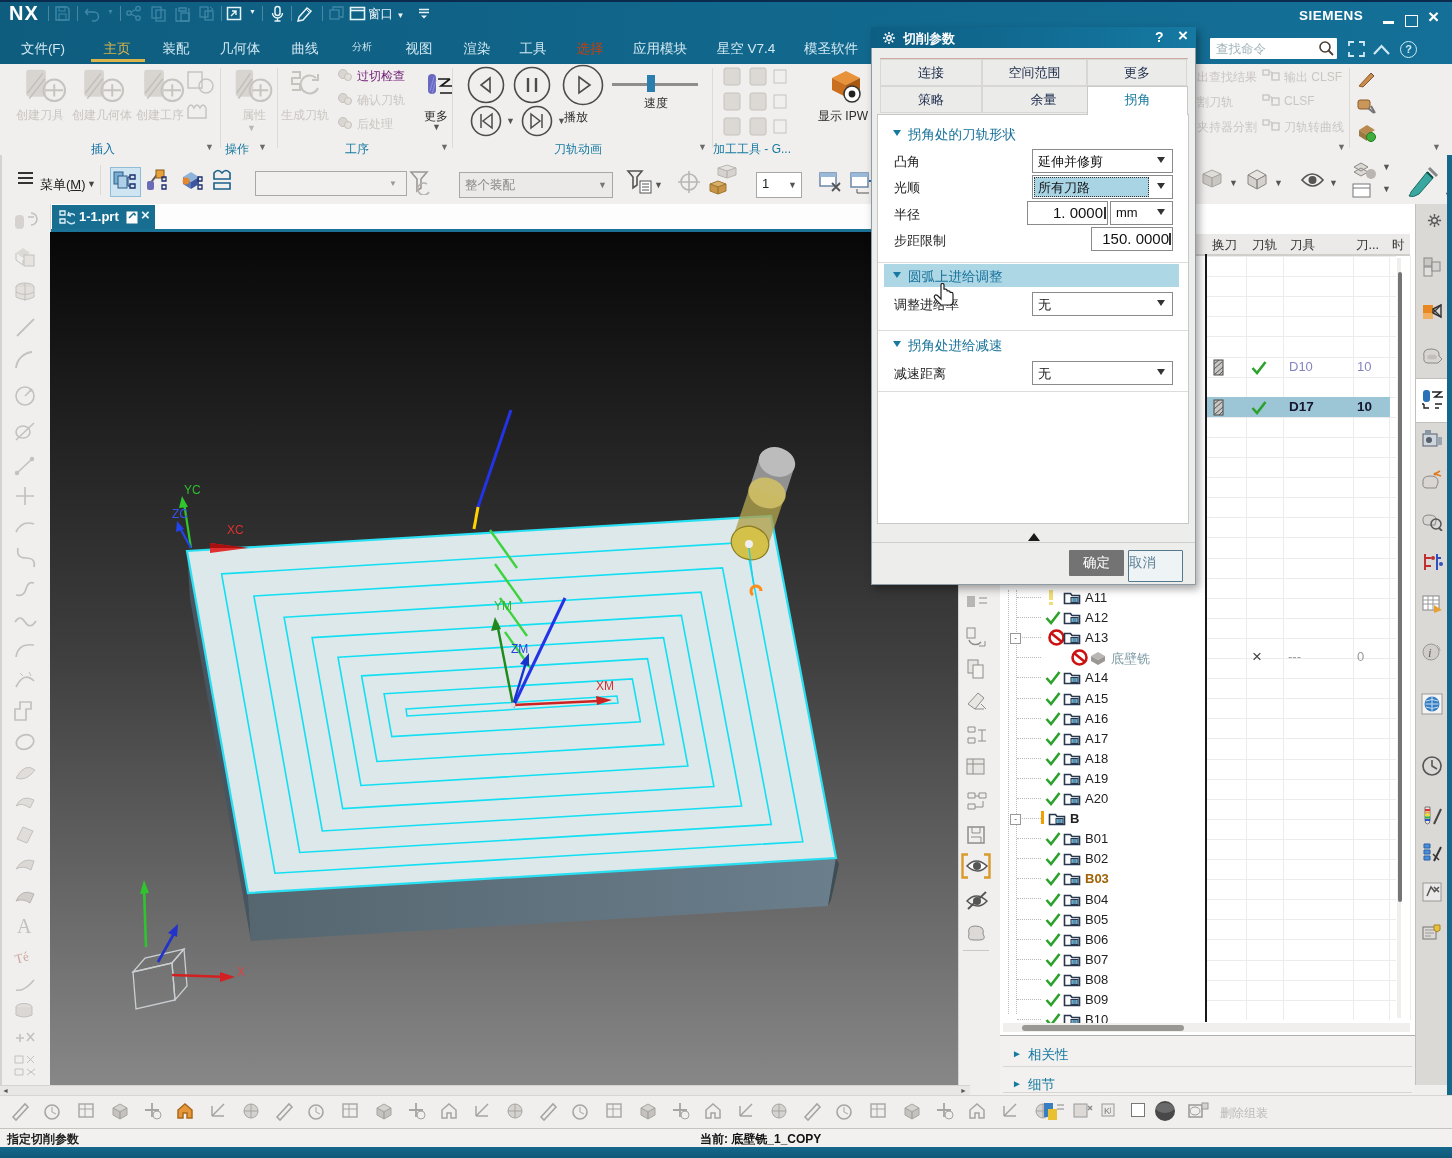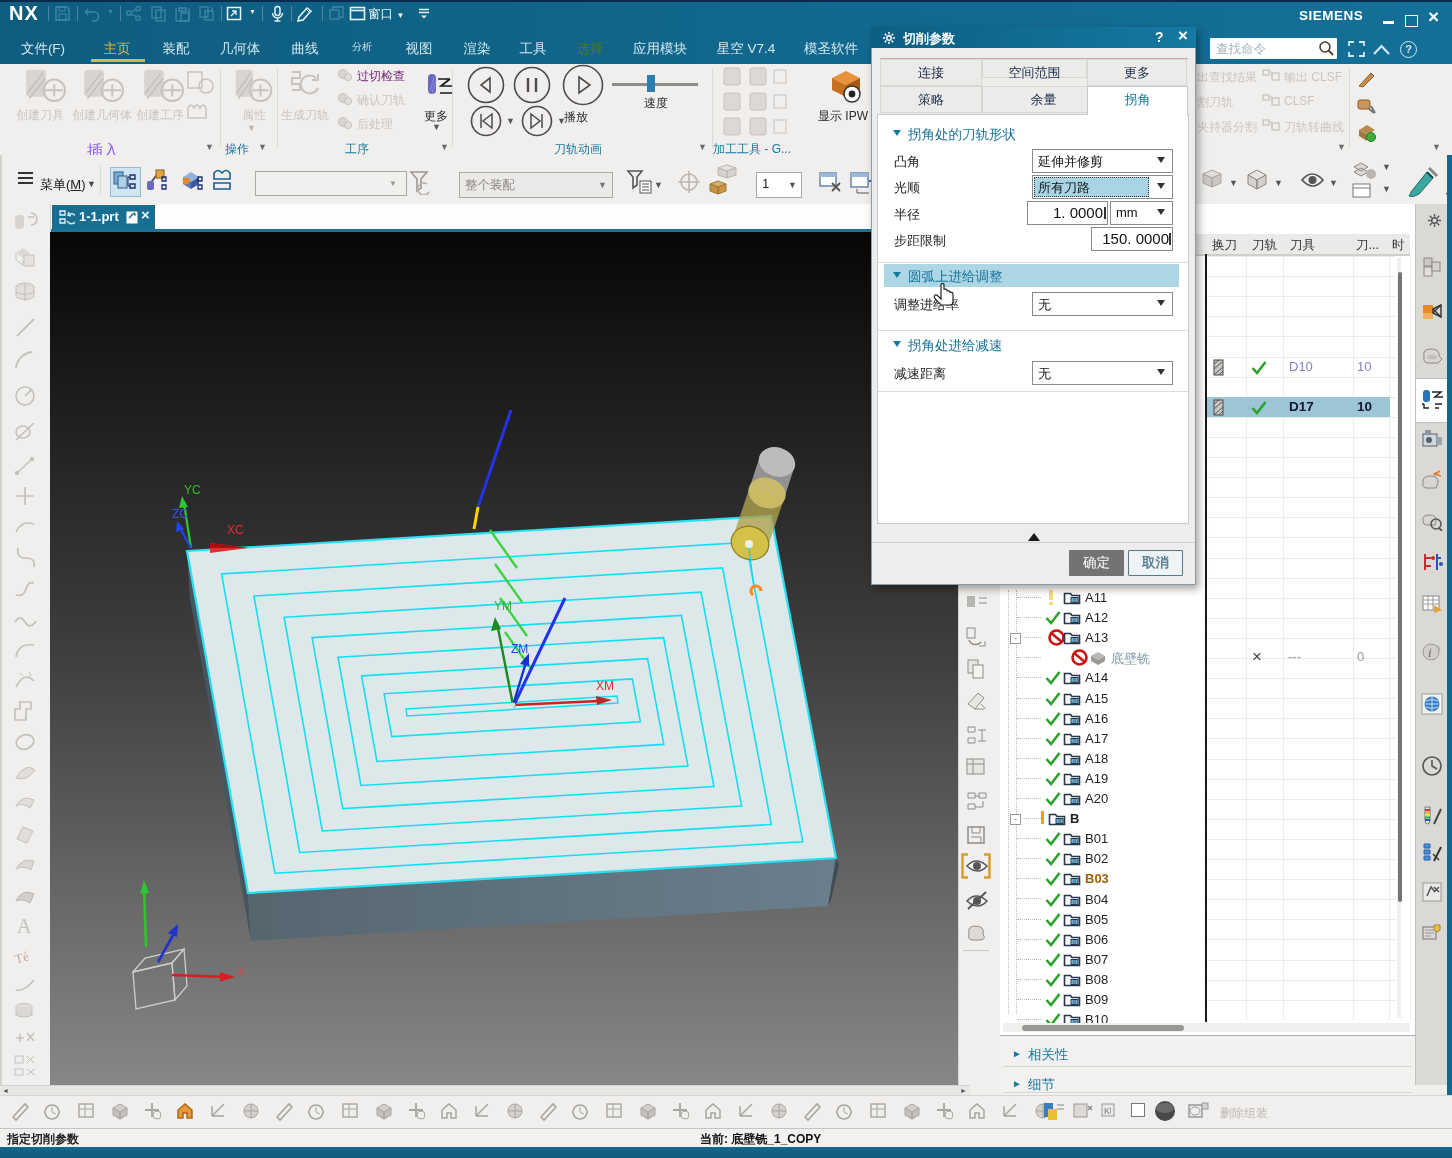--- a/index.html
+++ b/index.html
@@ -81,21 +81,21 @@
 <div class="a" style="left:0;top:27px;width:1452px;height:37px;background:linear-gradient(90deg,#0e5d7f,#147098);"></div>
 <div class="a" style="left:43px;top:40px;transform:translateX(-50%);font-size:13.5px;color:#d2e9f2;white-space:nowrap;">文件(F)</div>
 <div class="a" style="left:117px;top:40px;transform:translateX(-50%);font-size:13.5px;color:#d8b44a;white-space:nowrap;">主页</div>
 <div class="a" style="left:176px;top:40px;transform:translateX(-50%);font-size:13.5px;color:#d2e9f2;white-space:nowrap;">装配</div>
 <div class="a" style="left:240px;top:40px;transform:translateX(-50%);font-size:13.5px;color:#d2e9f2;white-space:nowrap;">几何体</div>
 <div class="a" style="left:305px;top:40px;transform:translateX(-50%);font-size:13.5px;color:#d2e9f2;white-space:nowrap;">曲线</div>
 <div class="a" style="left:362px;top:40px;transform:translateX(-50%);font-size:10px;color:#d2e9f2;white-space:nowrap;">分析</div>
 <div class="a" style="left:419px;top:40px;transform:translateX(-50%);font-size:13.5px;color:#d2e9f2;white-space:nowrap;">视图</div>
 <div class="a" style="left:477px;top:40px;transform:translateX(-50%);font-size:13.5px;color:#d2e9f2;white-space:nowrap;">渲染</div>
 <div class="a" style="left:533px;top:40px;transform:translateX(-50%);font-size:13.5px;color:#d2e9f2;white-space:nowrap;">工具</div>
-<div class="a" style="left:590px;top:40px;transform:translateX(-50%);font-size:13.5px;color:#4d7c0f;white-space:nowrap;">选择</div>
+<div class="a" style="left:590px;top:40px;transform:translateX(-50%);font-size:13.5px;color:#c2410c;white-space:nowrap;">选择</div>
 <div class="a" style="left:660px;top:40px;transform:translateX(-50%);font-size:13.5px;color:#d2e9f2;white-space:nowrap;">应用模块</div>
 <div class="a" style="left:746px;top:40px;transform:translateX(-50%);font-size:13.5px;color:#d2e9f2;white-space:nowrap;">星空 V7.4</div>
 <div class="a" style="left:831px;top:40px;transform:translateX(-50%);font-size:13.5px;color:#d2e9f2;white-space:nowrap;">模圣软件</div>
 <div class="a" style="left:91px;top:59px;width:54px;height:2.5px;background:#d8b44a;"></div>
 <div class="a" style="left:1210px;top:38px;width:127px;height:21px;background:#fff;border-radius:1px;"></div>
 <div class="a" style="left:1216px;top:41px;font-size:12.5px;color:#9fb3ba;">查找命令</div>
 <svg class="a" style="left:1318px;top:40px" width="17" height="17" viewBox="0 0 17 17">
     <circle cx="7" cy="7" r="5" fill="none" stroke="#4a3f35" stroke-width="1.6"></circle>
     <line x1="10.5" y1="10.5" x2="15" y2="15" stroke="#4a3f35" stroke-width="1.8"></line>
   </svg>
@@ -126,21 +126,21 @@
     <path d="M32.24 16.2v12.24M23.400000000000002 22.32h17.68" stroke="#c7c4c0" stroke-width="2"></path>
   </svg>
 <div class="a" style="left:16px;top:107px;font-size:12px;color:#c9c5c1;">创建刀具</div>
 <div class="a" style="left:72px;top:107px;font-size:12px;color:#c9c5c1;">创建几何体</div>
 <div class="a" style="left:136px;top:107px;font-size:12px;color:#c9c5c1;">创建工序</div>
 <svg class="ic" style="left:186px;top:70px" width="28" height="58" viewBox="0 0 28 58">
     <rect x="2" y="2" width="14" height="16" fill="none" stroke="#c7c4c0" stroke-width="1.5"></rect>
     <circle cx="20" cy="16" r="7" fill="none" stroke="#c7c4c0" stroke-width="1.5"></circle>
     <path d="M2 38q3 -6 6 0q3 -6 6 0q3 -6 6 0v10h-18z" fill="none" stroke="#c7c4c0" stroke-width="1.5"></path>
   </svg>
-<div class="a" style="left:103px;top:141px;transform:translateX(-50%);font-size:16px;color:#8b5cf6;white-space:nowrap;">插入</div>
+<div class="a" style="left:103px;top:141px;transform:translateX(-50%);font-size:12px;color:#0369a1;white-space:nowrap;">插入</div>
 <div class="a" style="left:205px;top:142px;font-size:9px;color:#6b6b6b;">▼</div>
 <div class="a" style="left:220px;top:68px;width:1px;height:80px;background:#dddbd8;"></div>
 <svg class="ic" style="left:232px;top:68px" width="46" height="36" viewBox="0 0 46 36">
     <rect x="3.68" y="1.8" width="17.48" height="27.0" rx="3" fill="#d8d5d1"></rect>
     <path d="M4.6000000000000005 25.2l13.799999999999999 -19.8M6.44 30.599999999999998l13.799999999999999 -19.8" stroke="#c2bfbb" stroke-width="1.5"></path>
     <circle cx="28.52" cy="22.32" r="10.799999999999999" fill="none" stroke="#c7c4c0" stroke-width="2"></circle>
     <path d="M28.52 16.2v12.24M20.7 22.32h15.64" stroke="#c7c4c0" stroke-width="2"></path>
   </svg>
 <div class="a" style="left:242px;top:107px;font-size:12px;color:#c9c5c1;">属性</div>
 <div class="a" style="left:247px;top:123px;font-size:9px;color:#b9b6b2;">▼</div>
@@ -1160,21 +1160,21 @@
 <div class="a" style="left:871px;top:27px;width:325px;height:21px;background:linear-gradient(90deg,#0d5e83,#1579a2);"></div>
 <svg class="ic" style="left:882px;top:31px" width="14" height="14" viewBox="0 0 14 14">
     <circle cx="7" cy="7" r="2.2" fill="none" stroke="#fff" stroke-width="1.4"></circle>
     <path d="M7 1v2.2M7 10.8V13M1 7h2.2M10.8 7H13M2.8 2.8l1.6 1.6M9.6 9.6l1.6 1.6M11.2 2.8L9.6 4.4M2.8 11.2l1.6-1.6" stroke="#fff" stroke-width="1.5"></path>
   </svg>
 <div class="a" style="left:903px;top:30px;font-size:13px;font-weight:bold;color:#fff;">切削参数</div>
 <div class="a" style="left:1155px;top:29px;font-size:14px;font-weight:bold;color:#fff;">?</div>
 <div class="a" style="left:1178px;top:26px;font-size:17px;font-weight:bold;color:#fff;">×</div>
 <div class="a" style="left:880px;top:58px;width:308px;height:1px;background:#cfaaa2;"></div>
 <div class="a" style="left:880px;top:59px;width:102px;height:27px;background:#ebebe9;border:1px solid #d9d7d4;box-sizing:border-box;text-align:center;line-height:26px;font-size:13px;color:#1b2a4a;">连接</div>
-<div class="a" style="left:982px;top:59px;width:105px;height:19px;background:#ebebe9;border:1px solid #d9d7d4;box-sizing:border-box;text-align:center;line-height:26px;font-size:13px;color:#1b2a4a;">空间范围</div>
+<div class="a" style="left:982px;top:59px;width:105px;height:27px;background:#ebebe9;border:1px solid #d9d7d4;box-sizing:border-box;text-align:center;line-height:26px;font-size:13px;color:#1b2a4a;">空间范围</div>
 <div class="a" style="left:1087px;top:59px;width:100px;height:27px;background:#ebebe9;border:1px solid #d9d7d4;box-sizing:border-box;text-align:center;line-height:26px;font-size:13px;color:#1b2a4a;">更多</div>
 <div class="a" style="left:880px;top:86px;width:102px;height:27px;background:#ebebe9;border:1px solid #d9d7d4;box-sizing:border-box;text-align:center;line-height:26px;font-size:13px;color:#1b2a4a;">策略</div>
 <div class="a" style="left:982px;top:86px;width:123px;height:27px;background:#ebebe9;border:1px solid #d9d7d4;box-sizing:border-box;text-align:center;line-height:26px;font-size:13px;color:#1b2a4a;">余量</div>
 <div class="a" style="left:1087px;top:86px;width:101px;height:29px;background:#fff;border:1px solid #c8c8c8;border-bottom:none;box-sizing:border-box;text-align:center;line-height:26px;font-size:13px;color:#1679a0;z-index:3;">拐角</div>
 <div class="a" style="left:877px;top:114px;width:312px;height:410px;background:#fff;border:1px solid #c8c8c8;box-sizing:border-box;"></div>
 <div class="a" style="left:893px;top:130px;width:0;height:0;border-left:4.5px solid transparent;border-right:4.5px solid transparent;border-top:6px solid #1679a0;"></div>
 <div class="a" style="left:908px;top:126px;font-size:13.5px;color:#17719a;">拐角处的刀轨形状</div>
 <div class="a" style="left:894px;top:153px;font-size:13px;color:#222;">凸角</div>
 <div class="a" style="left:1032px;top:149px;width:141px;height:24px;background:#fff;border:1px solid #8a8a8a;box-sizing:border-box;"></div>
 <div class="a" style="left:1038px;top:153px;font-size:13px;color:#111;white-space:nowrap;">延伸并修剪</div>
@@ -1210,12 +1210,12 @@
 <div class="a" style="left:1032px;top:361px;width:141px;height:24px;background:#fff;border:1px solid #8a8a8a;box-sizing:border-box;"></div>
 <div class="a" style="left:1038px;top:365px;font-size:13px;color:#111;white-space:nowrap;">无</div>
 <div class="a" style="left:1157px;top:369px;width:0;height:0;border-left:4.5px solid transparent;border-right:4.5px solid transparent;border-top:6px solid #333;"></div>
 <div class="a" style="left:878px;top:391px;width:310px;height:1px;background:#dcdcdc;"></div>
 <svg class="ic" style="left:933px;top:283px;z-index:5" width="22" height="28" viewBox="0 0 22 28">
     <path d="M8 2v14l-3.5 -3.5q-2 -1.5 -3 0.5q-0.6 1.4 0.8 2.8L8 22h9q3 0 3 -3v-8q0-1.6-1.6-1.6h-1.2q0-1.6-1.8-1.6h-1.2q0-1.6-1.8-1.6H11V2q0-1.6-1.5-1.6T8 2z" fill="#fff" stroke="#222" stroke-width="1.2"></path>
   </svg>
 <div class="a" style="left:1028px;top:533px;width:0;height:0;border-left:6px solid transparent;border-right:6px solid transparent;border-bottom:8px solid #1a1a1a;"></div>
 <div class="a" style="left:872px;top:542px;width:323px;height:1px;background:#cfcfcf;"></div>
 <div class="a" style="left:1069px;top:550px;width:55px;height:26px;background:#737373;border-radius:1px;color:#fff;font-size:13.5px;text-align:center;line-height:26px;">确定</div>
-<div class="a" style="left:1128px;top:550px;width:55px;height:26px;background:#eef3f5;border:1.5px solid #54788c;border-radius:1px;box-sizing:border-box;color:#5f8296;font-size:13.5px;text-align:center;line-height:23px;font-weight:bold;">取消</div>
+<div class="a" style="left:1128px;top:550px;width:55px;height:32px;background:#eef3f5;border:1.5px solid #54788c;border-radius:1px;box-sizing:border-box;color:#5f8296;font-size:13.5px;text-align:left;line-height:23px;">取消</div>
 </body></html>

